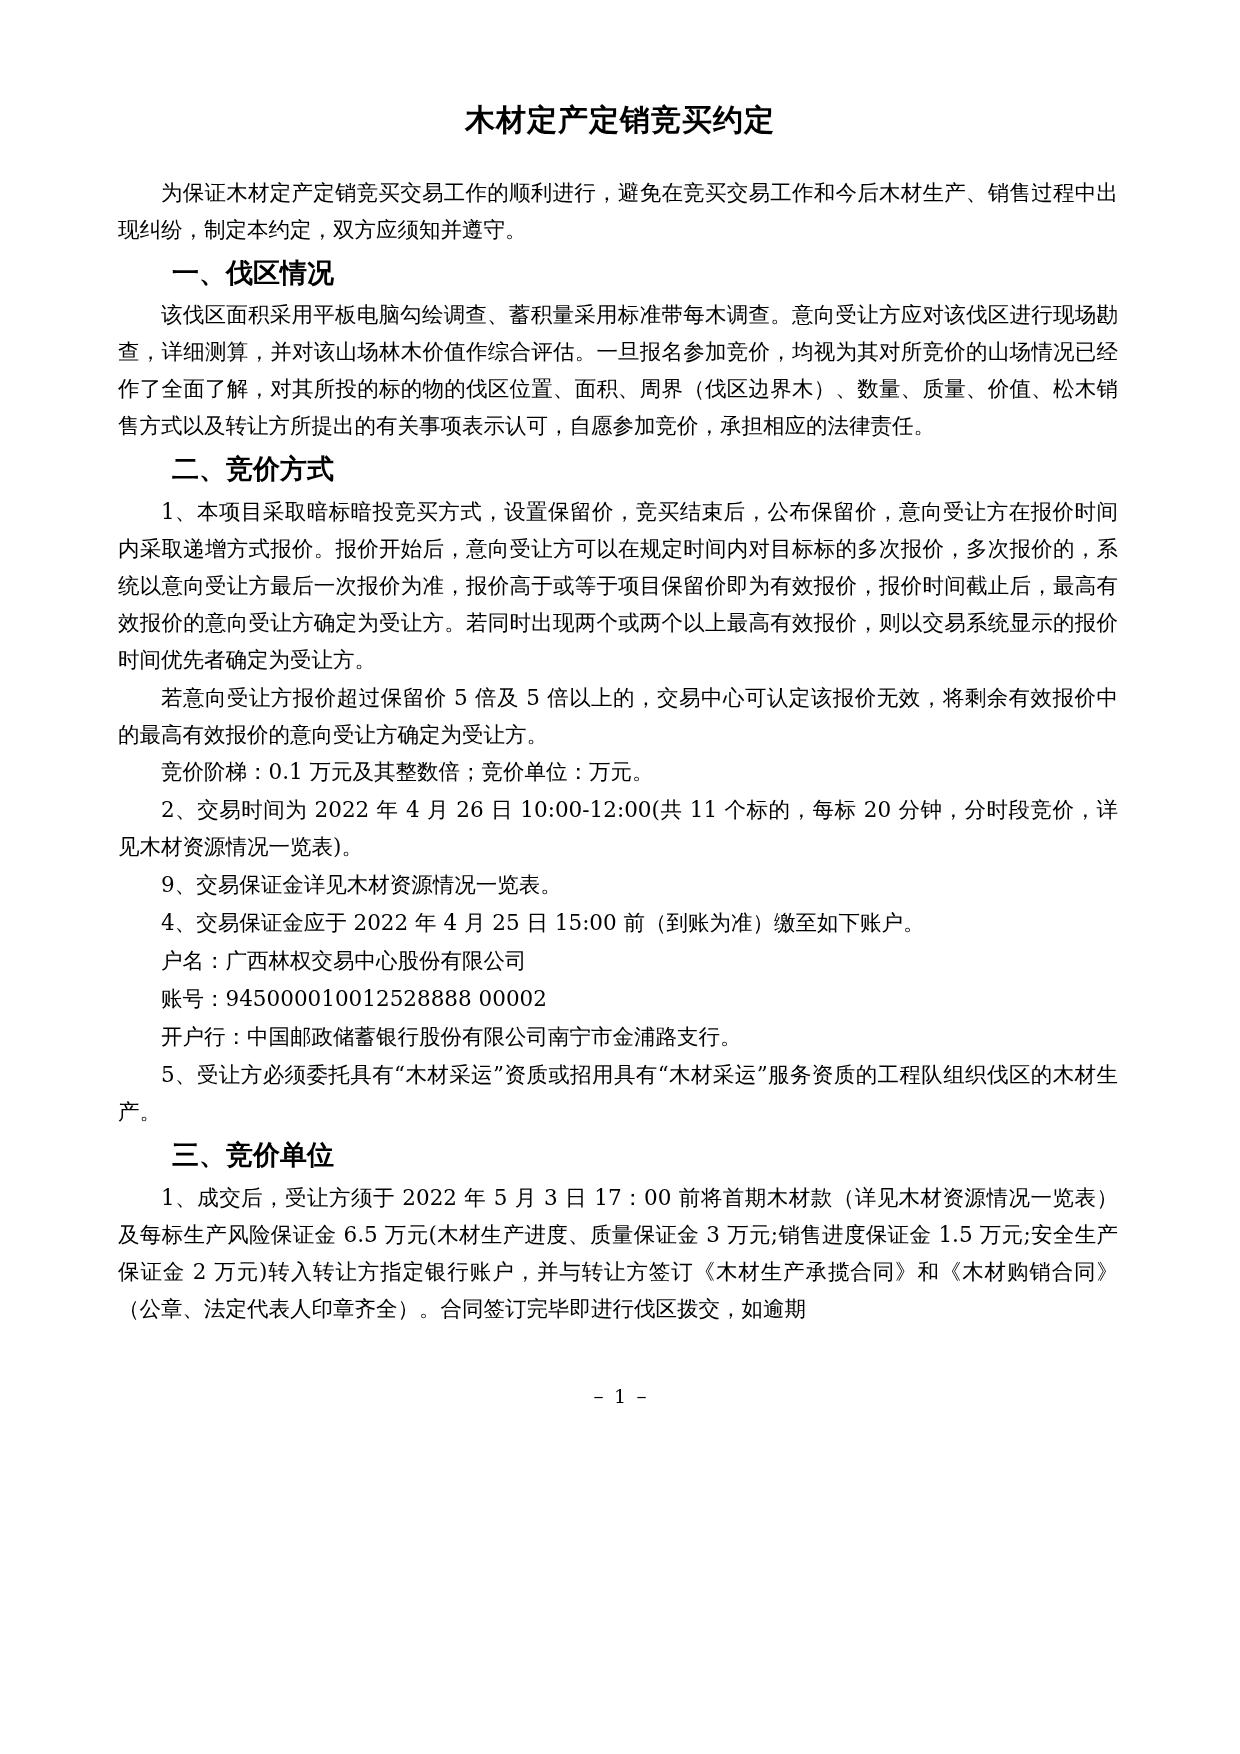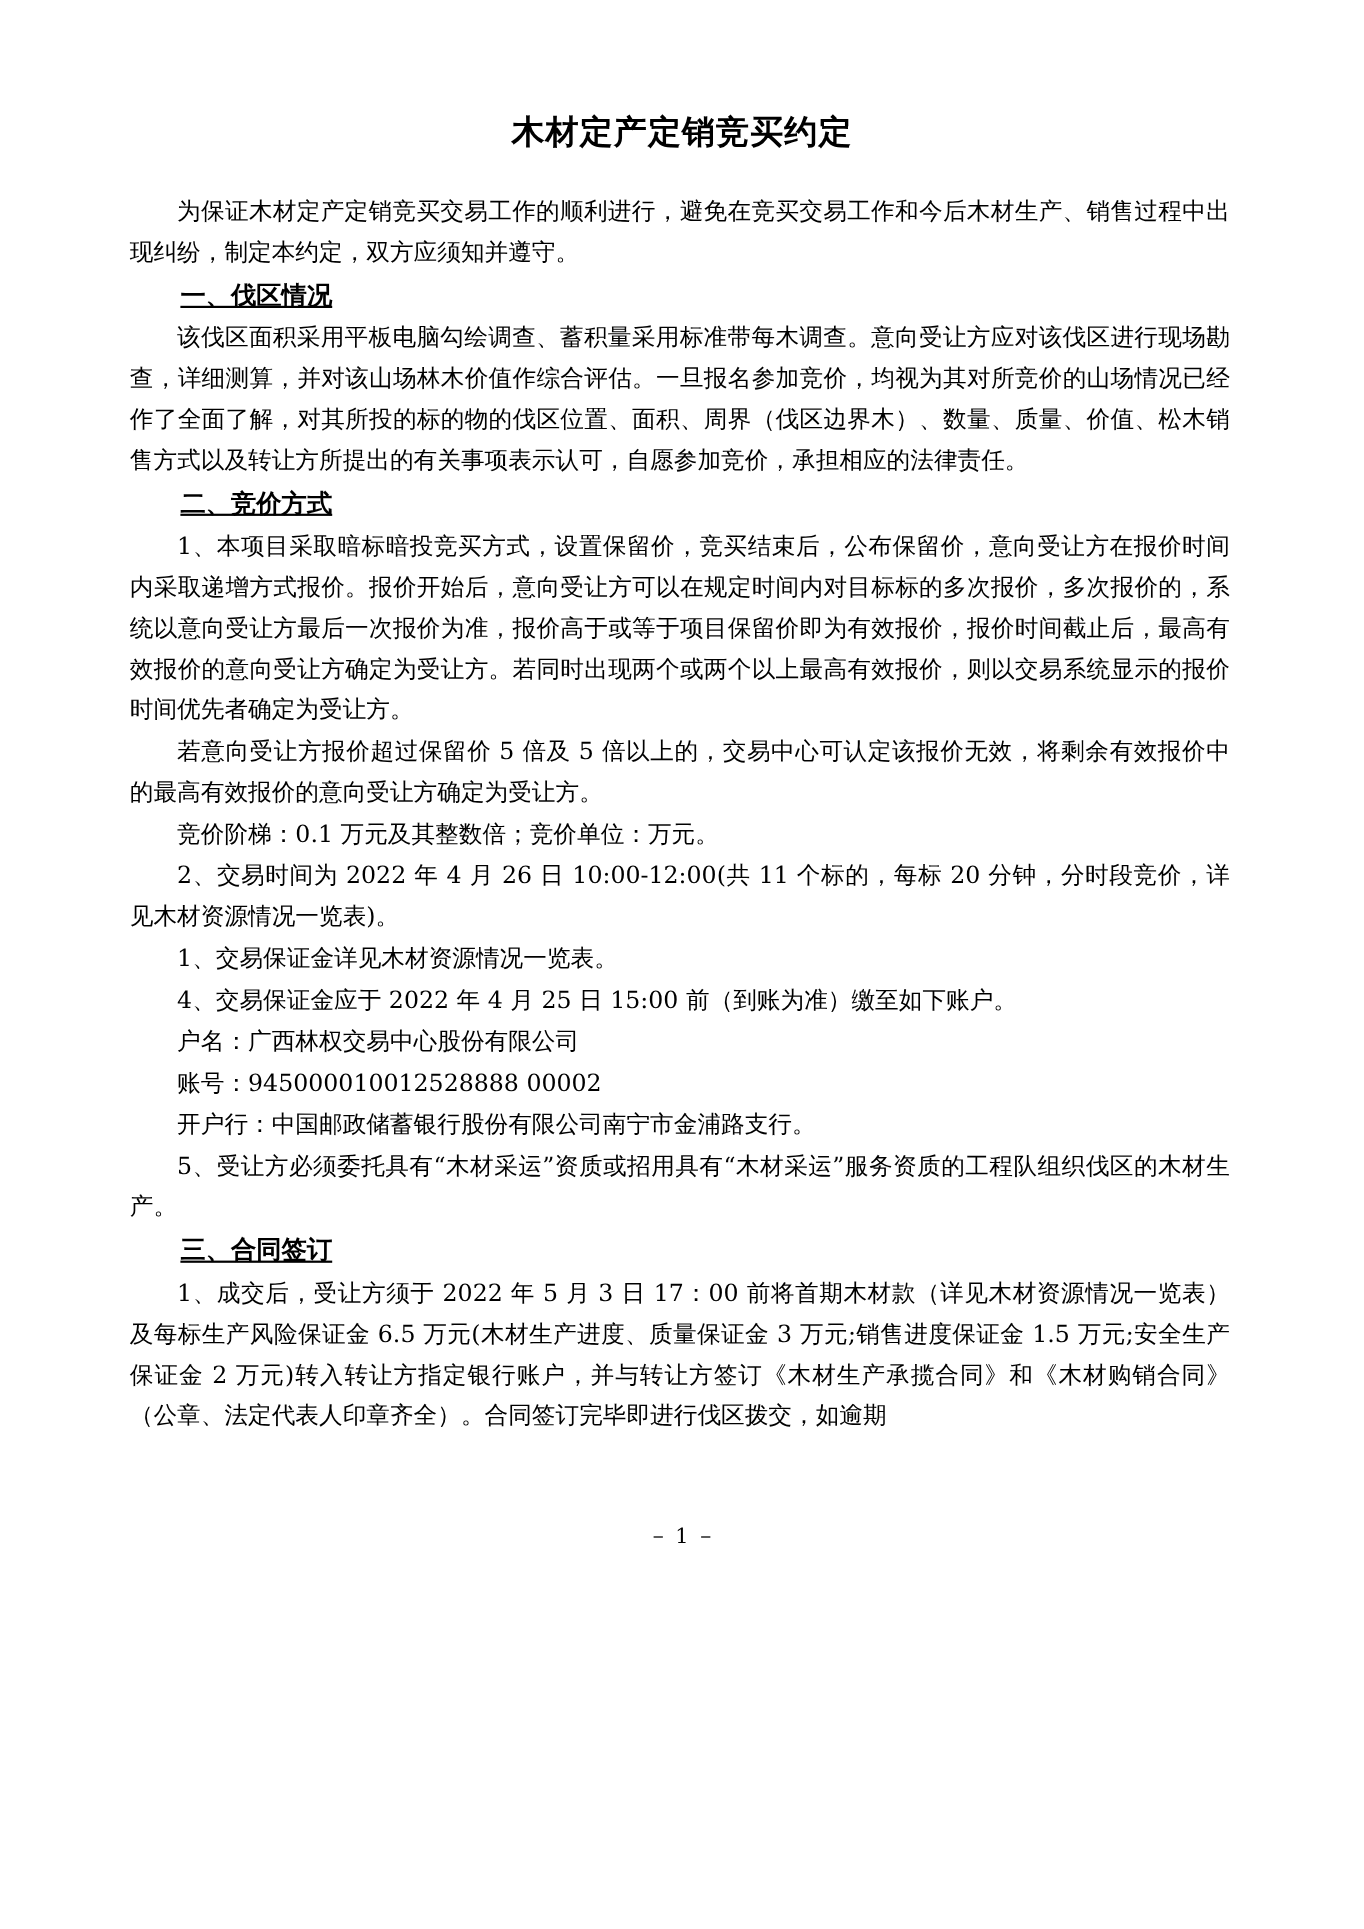--- a/index.html
+++ b/index.html
@@ -31,27 +31,26 @@
   }
   p.para {
     font-size: 21.5px;
     line-height: 1.72;
     margin: 0 4px 1px 0;
     text-align: justify;
     text-justify: inter-ideograph;
     text-indent: 2em;
   }
   p.heading {
-    font-size: 23px;
+    font-size: 27px;
     line-height: 1.72;
     margin: 0 0 1px 0;
     text-indent: 2em;
     font-weight: bold;
     font-family: "DejaVu Sans", "Liberation Sans", sans-serif;
-    text-decoration: underline;
   }
   .page-number {
     position: absolute;
     bottom: 42px;
     left: 0;
     width: 100%;
     text-align: center;
     font-size: 19px;
     font-family: "DejaVu Serif", "Liberation Serif", serif;
   }
@@ -65,24 +64,24 @@
 
   <div class="body-content">
     <p class="para">为保证木材定产定销竞买交易工作的顺利进行，避免在竞买交易工作和今后木材生产、销售过程中出现纠纷，制定本约定，双方应须知并遵守。</p>
     <p class="heading">一、伐区情况</p>
     <p class="para">该伐区面积采用平板电脑勾绘调查、蓄积量采用标准带每木调查。意向受让方应对该伐区进行现场勘查，详细测算，并对该山场林木价值作综合评估。一旦报名参加竞价，均视为其对所竞价的山场情况已经作了全面了解，对其所投的标的物的伐区位置、面积、周界（伐区边界木）、数量、质量、价值、松木销售方式以及转让方所提出的有关事项表示认可，自愿参加竞价，承担相应的法律责任。</p>
     <p class="heading">二、竞价方式</p>
     <p class="para">1、本项目采取暗标暗投竞买方式，设置保留价，竞买结束后，公布保留价，意向受让方在报价时间内采取递增方式报价。报价开始后，意向受让方可以在规定时间内对目标标的多次报价，多次报价的，系统以意向受让方最后一次报价为准，报价高于或等于项目保留价即为有效报价，报价时间截止后，最高有效报价的意向受让方确定为受让方。若同时出现两个或两个以上最高有效报价，则以交易系统显示的报价时间优先者确定为受让方。</p>
     <p class="para">若意向受让方报价超过保留价 5 倍及 5 倍以上的，交易中心可认定该报价无效，将剩余有效报价中的最高有效报价的意向受让方确定为受让方。</p>
     <p class="para">竞价阶梯：0.1 万元及其整数倍；竞价单位：万元。</p>
     <p class="para">2、交易时间为 2022 年 4 月 26 日 10:00-12:00(共 11 个标的，每标 20 分钟，分时段竞价，详见木材资源情况一览表)。</p>
-    <p class="para">1、交易保证金详见木材资源情况一览表。</p>
+    <p class="para">9、交易保证金详见木材资源情况一览表。</p>
     <p class="para">4、交易保证金应于 2022 年 4 月 25 日 15:00 前（到账为准）缴至如下账户。</p>
     <p class="para">户名：广西林权交易中心股份有限公司</p>
     <p class="para">账号：945000010012528888 00002</p>
     <p class="para">开户行：中国邮政储蓄银行股份有限公司南宁市金浦路支行。</p>
     <p class="para">5、受让方必须委托具有“木材采运”资质或招用具有“木材采运”服务资质的工程队组织伐区的木材生产。</p>
-    <p class="heading">三、合同签订</p>
+    <p class="heading">三、竞价单位</p>
     <p class="para">1、成交后，受让方须于 2022 年 5 月 3 日 17：00 前将首期木材款（详见木材资源情况一览表）及每标生产风险保证金 6.5 万元(木材生产进度、质量保证金 3 万元;销售进度保证金 1.5 万元;安全生产保证金 2 万元)转入转让方指定银行账户，并与转让方签订《木材生产承揽合同》和《木材购销合同》（公章、法定代表人印章齐全）。合同签订完毕即进行伐区拨交，如逾期</p>
   </div>
 
   <div class="page-number">－ 1 －</div>
 </div>
 
 </body></html>

